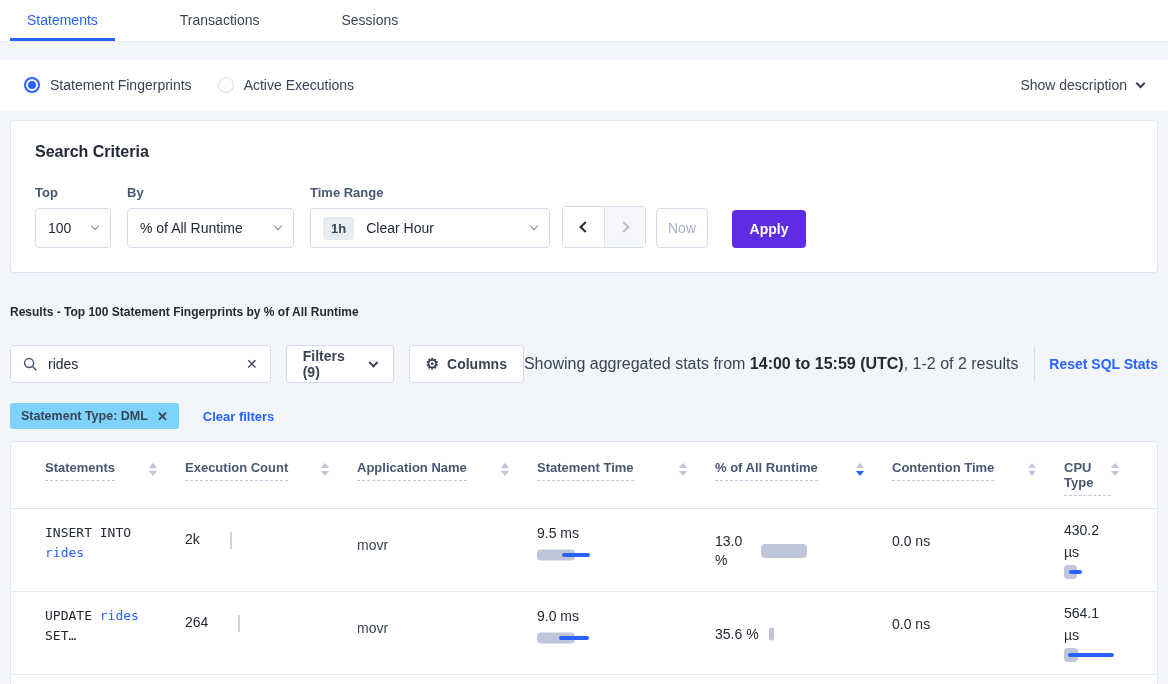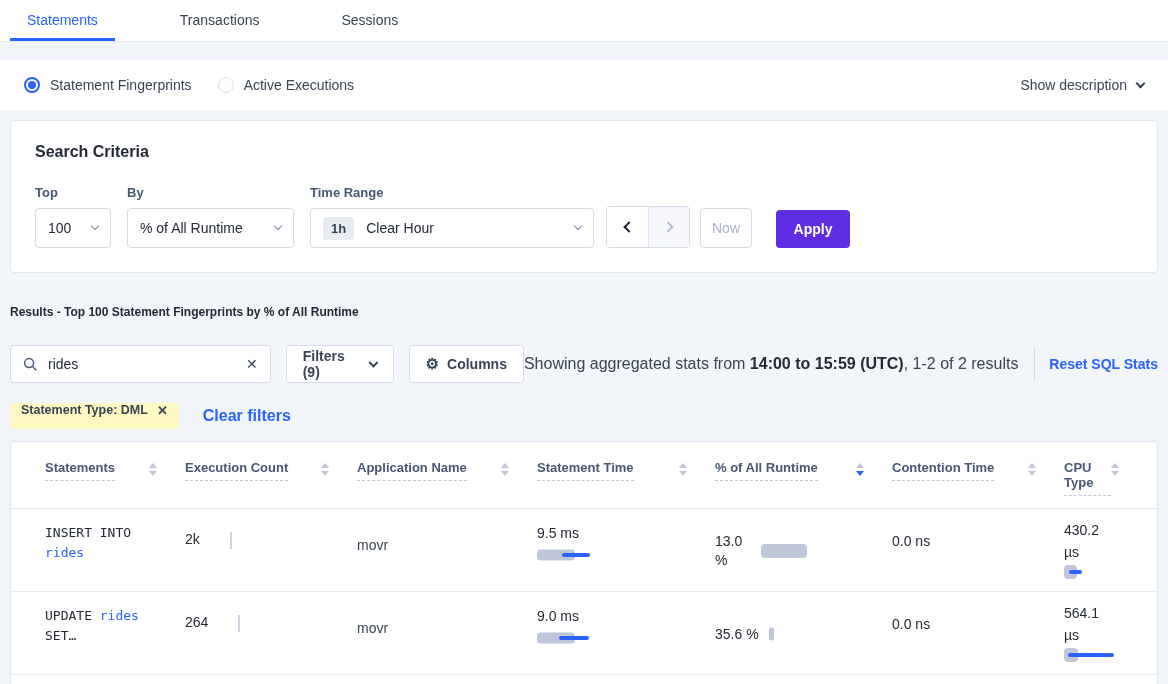--- a/index.html
+++ b/index.html
@@ -50,21 +50,21 @@
   .field-label { font-size:13px; font-weight:bold; color:#475872; margin-bottom:8px; }
   .select {
     height:40px; border:1px solid #d6dbe7; border-radius:4px; background:#fff;
     display:flex; align-items:center; padding:0 12px; color:#242a35; cursor:pointer; font-size:14px;
   }
   .select .chev { margin-left:auto; }
   .fld-top .select { width:76px; }
   .fld-by { margin-left:16px; }
   .fld-by .select { width:167px; }
   .fld-time { margin-left:16px; }
-  .fld-time .select { width:284px; }
+  .fld-time .select { width:240px; }
   .badge-1h {
     background:#e7ecf3; color:#394455; font-weight:bold; font-size:13px;
     border-radius:3px; padding:4px 8px; margin-right:12px;
   }
   .arrow-group { display:flex; margin-left:12px; border:1px solid #d6dbe7; border-radius:4px; overflow:hidden; }
   .arrow-btn { width:41px; height:40px; display:flex; align-items:center; justify-content:center; background:#fff; cursor:pointer; }
   .arrow-btn.disabled { background:#f5f7fa; cursor:default; border-left:1px solid #e0e5ef; }
   .chev-left { width:8px; height:8px; border-left:2.5px solid #242a35; border-bottom:2.5px solid #242a35; transform:rotate(45deg); margin-left:3px; }
   .chev-right { width:8px; height:8px; border-right:2.5px solid #b9c1d4; border-top:2.5px solid #b9c1d4; transform:rotate(45deg); margin-right:3px; }
   .now-btn {
@@ -93,25 +93,25 @@
   }
   .btn-outline .chev { margin-left:9px; border-color:#394455; }
   .gear { font-size:15px; margin-right:8px; color:#394455; }
   .stats-text { margin-left:auto; font-size:16px; color:#394455; white-space:nowrap; }
   .stats-text b { color:#242a35; }
   .v-divider { width:1px; height:36px; background:#d6dbe7; margin:0 14px 0 16px; }
   .link { color:#2962ff; font-weight:bold; font-size:14px; cursor:pointer; white-space:nowrap; }
 
   .pill-row { margin:20px 10px 0; display:flex; align-items:center; }
   .pill {
-    background:#fef9c3; border-radius:3px; height:26px; display:flex; align-items:flex-start;
+    background:#7dd3fc; border-radius:3px; height:26px; display:flex; align-items:center;
     padding:0 11px; font-size:12.5px; font-weight:bold; color:#394455;
   }
   .pill .x { margin-left:9px; font-weight:bold; cursor:pointer; font-size:13px; }
-  .pill-row .link { margin-left:24px; font-size:16px; }
+  .pill-row .link { margin-left:24px; font-size:13px; }
 
   
   .table-panel {
     margin:12px 10px 8px; background:#fff; border:1px solid #e0e5ef; border-radius:4px;
     padding-bottom:12px;
   }
   .tgrid { display:grid; grid-template-columns:140px 172px 180px 178px 177px 172px 1fr; }
   .thead { padding:18px 10px 12px 34px; border-bottom:1px solid #e0e5ef; }
   .th { display:flex; align-items:flex-start; }
   .th-label {

